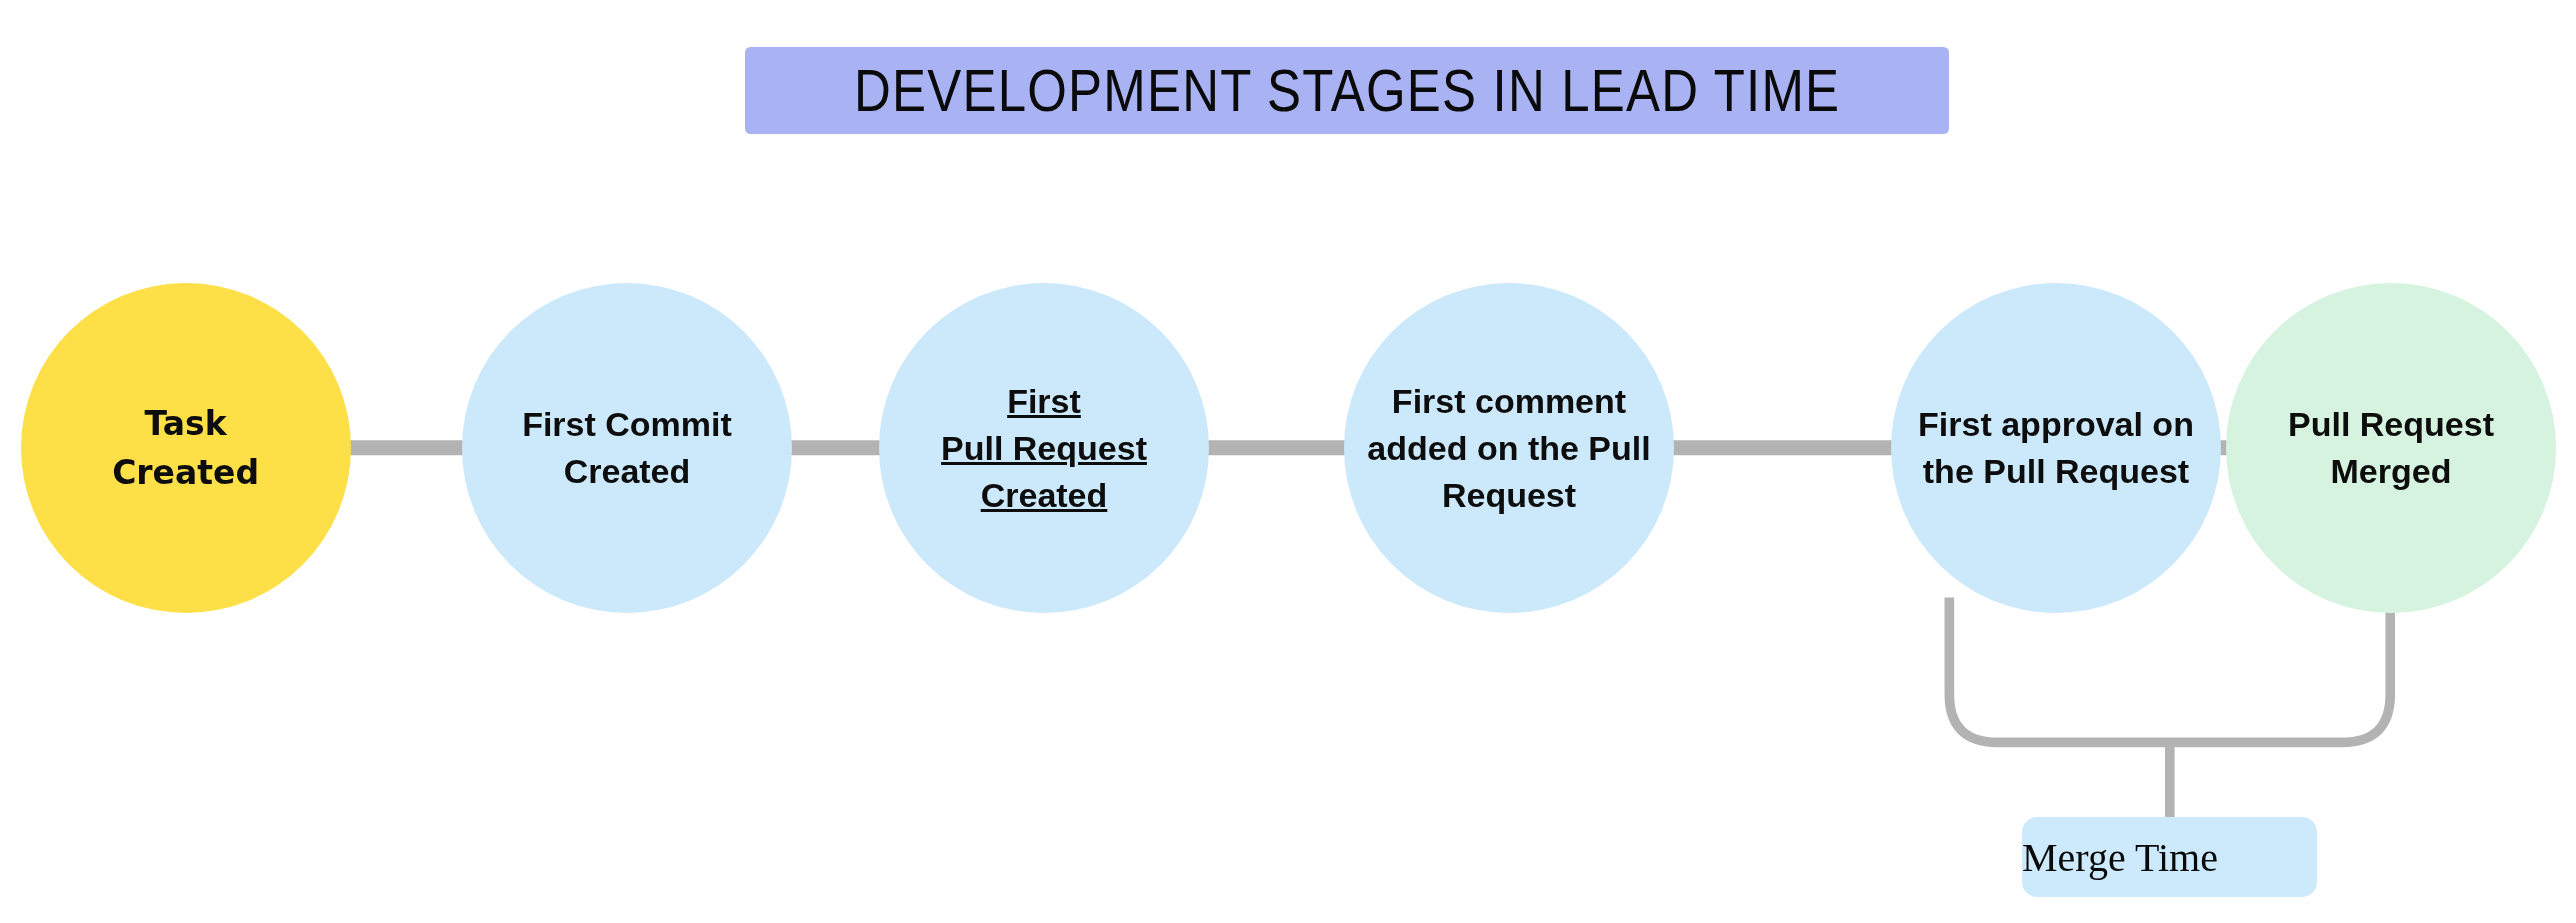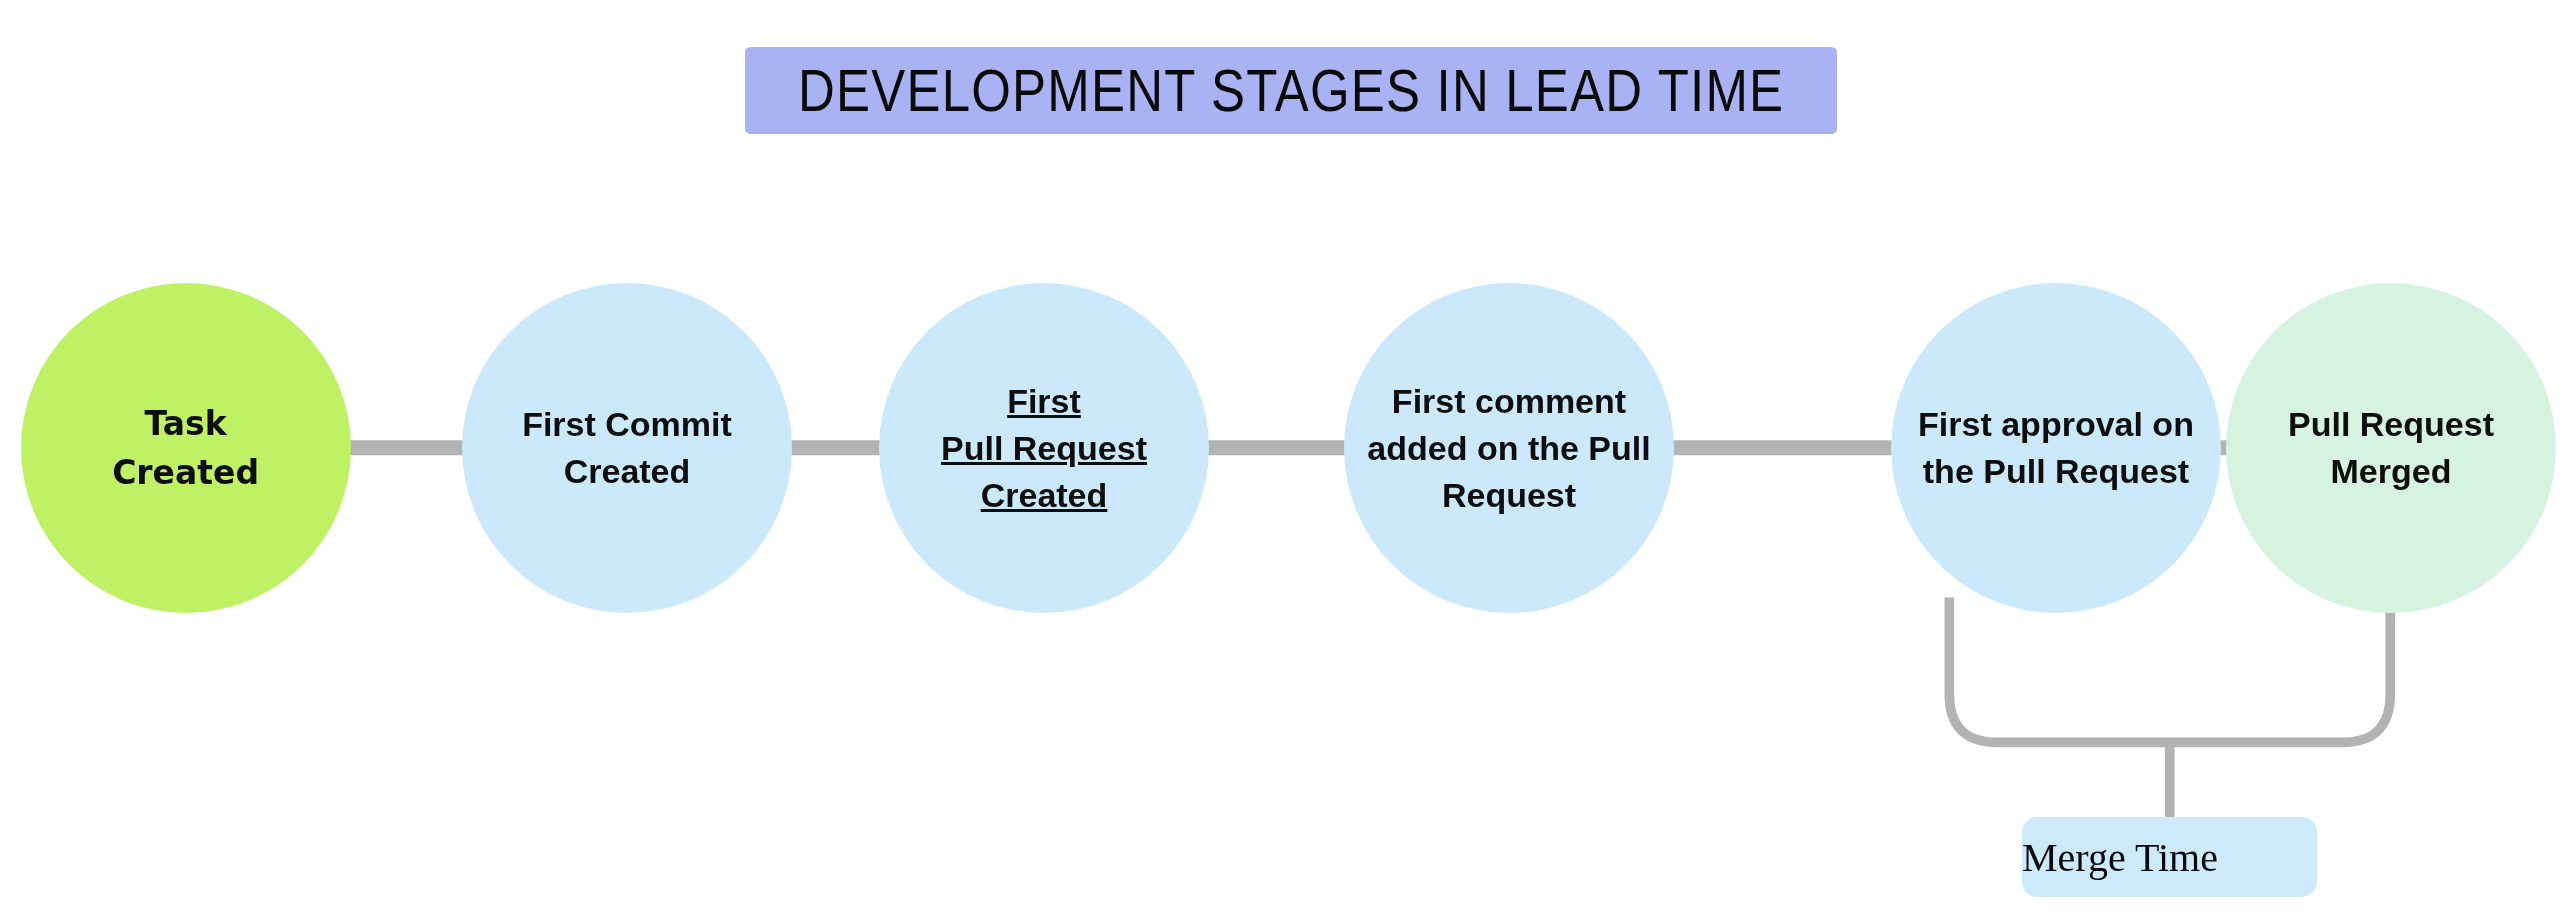--- a/index.html
+++ b/index.html
@@ -10,21 +10,21 @@
     background: #ffffff;
     overflow: hidden;
     font-family: "Liberation Sans", sans-serif;
     color: #0d0d0d;
   }
 
   
   .title-bar {
     position: absolute;
     left: 745px; top: 47px;
-    width: 1092px; height: 87px;
+    width: 1204px; height: 87px;
     background: #a9b2f2;
     border-radius: 5.5px;
     display: flex; align-items: center; justify-content: center;
   }
   .title-text {
     font-size: 60px;
     font-weight: 400;
     letter-spacing: 1.4px;
     white-space: nowrap;
     display: inline-block;
@@ -51,21 +51,21 @@
     text-align: center;
     z-index: 2;
   }
   .stage-label {
     white-space: pre-line;
     font-size: 34px;
     font-weight: 700;
     line-height: 47px;
     padding: 0 19px;
   }
-  .stage--pink  { background: #bef264; }
+  .stage--pink  { background: #fde047; }
   .stage--blue  { background: #cbe9fb; }
   .stage--green { background: #d5f3df; }
   .s1 { left: 20.6px; }
   .s2 { left: 462px; }
   .s3 { left: 879px; text-decoration: underline; }
   .s4 { left: 1344px; }
   .s5 { left: 1891px; }
   .s6 { left: 2226px; }
   .s1 .stage-label {
     font-family: "DejaVu Sans", sans-serif;

